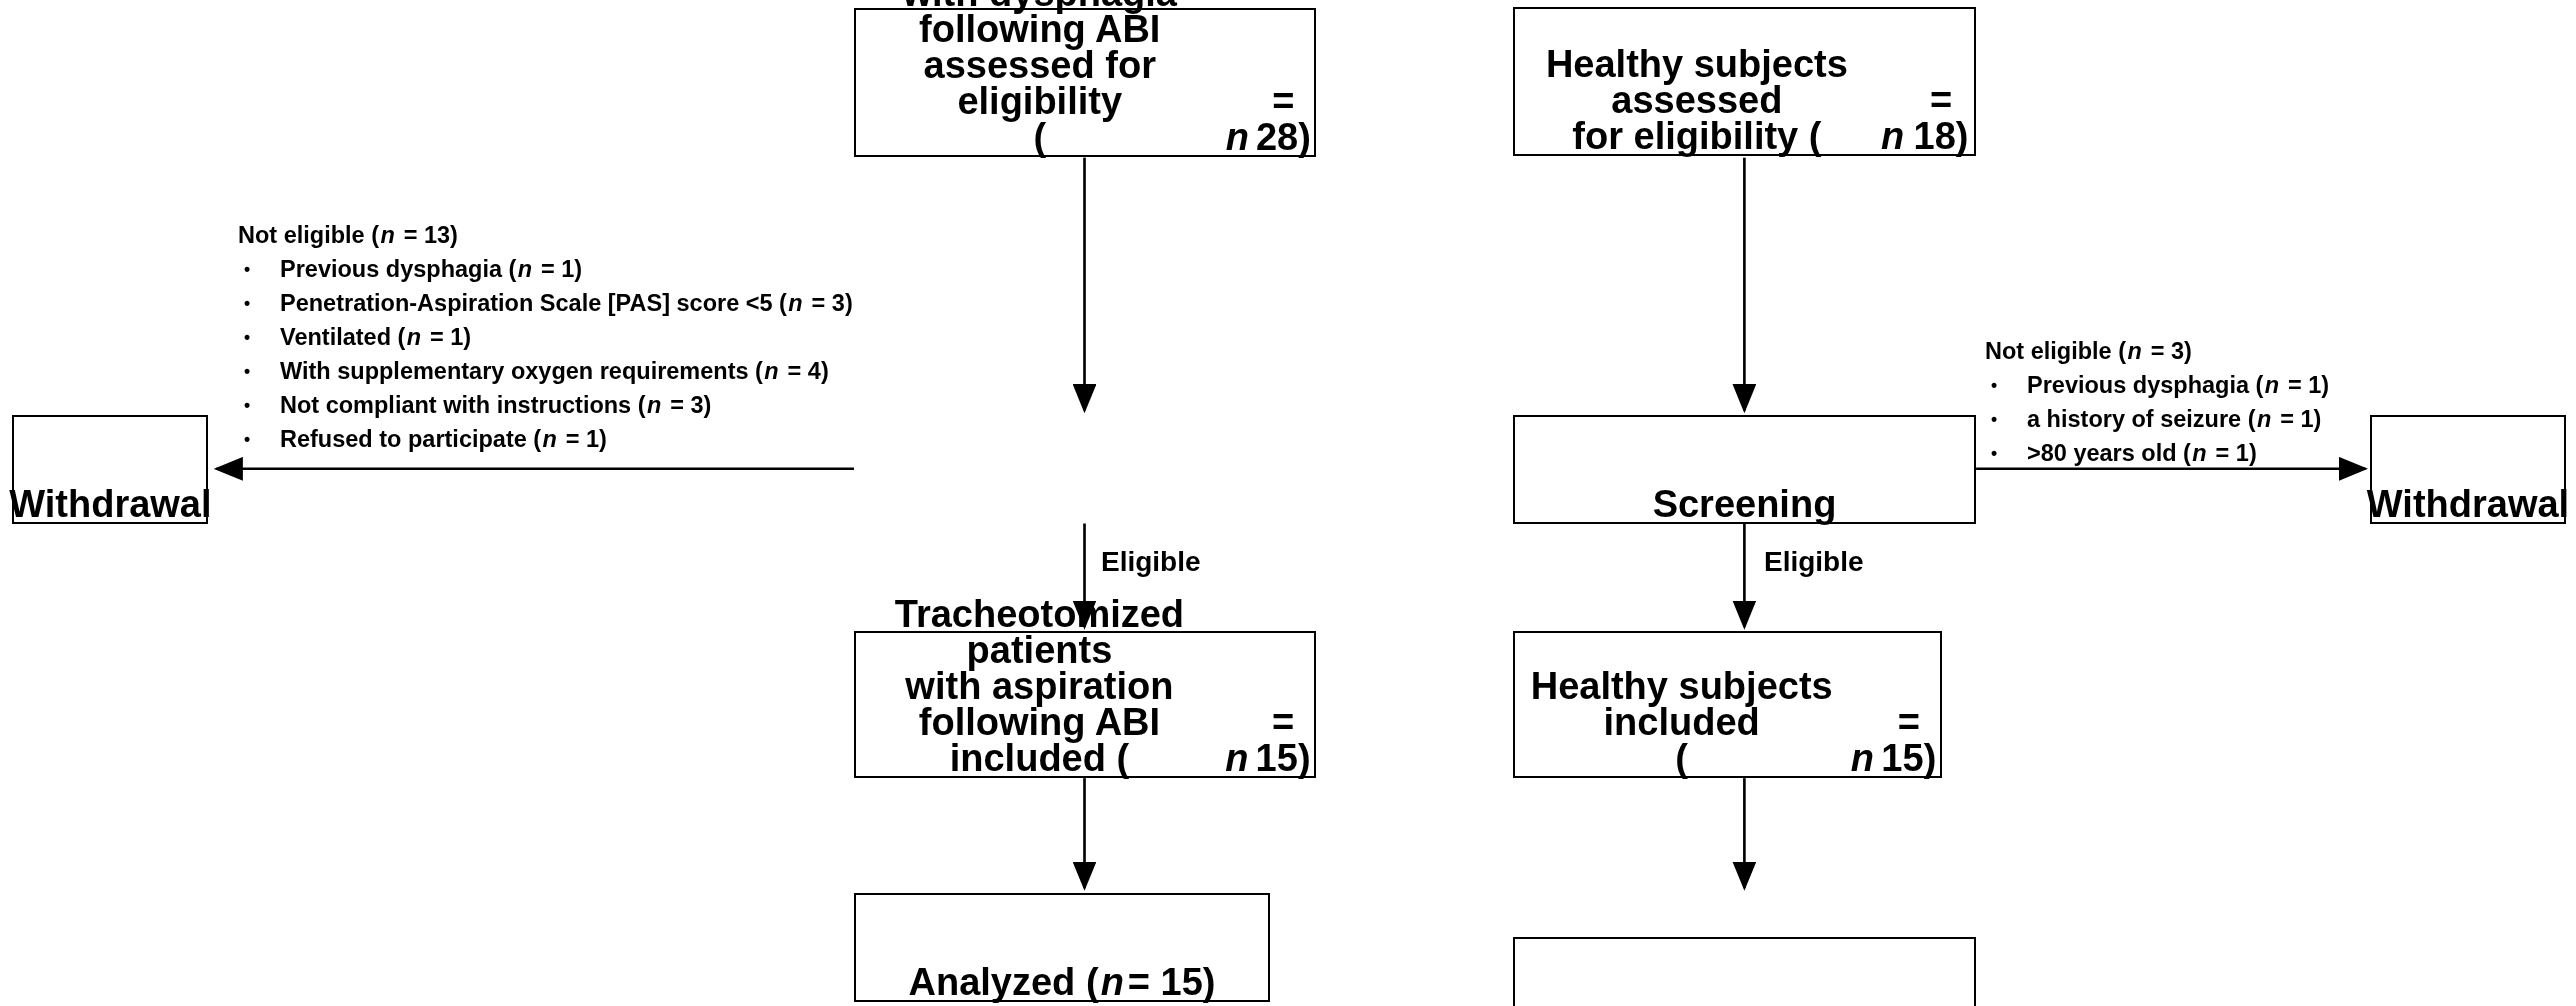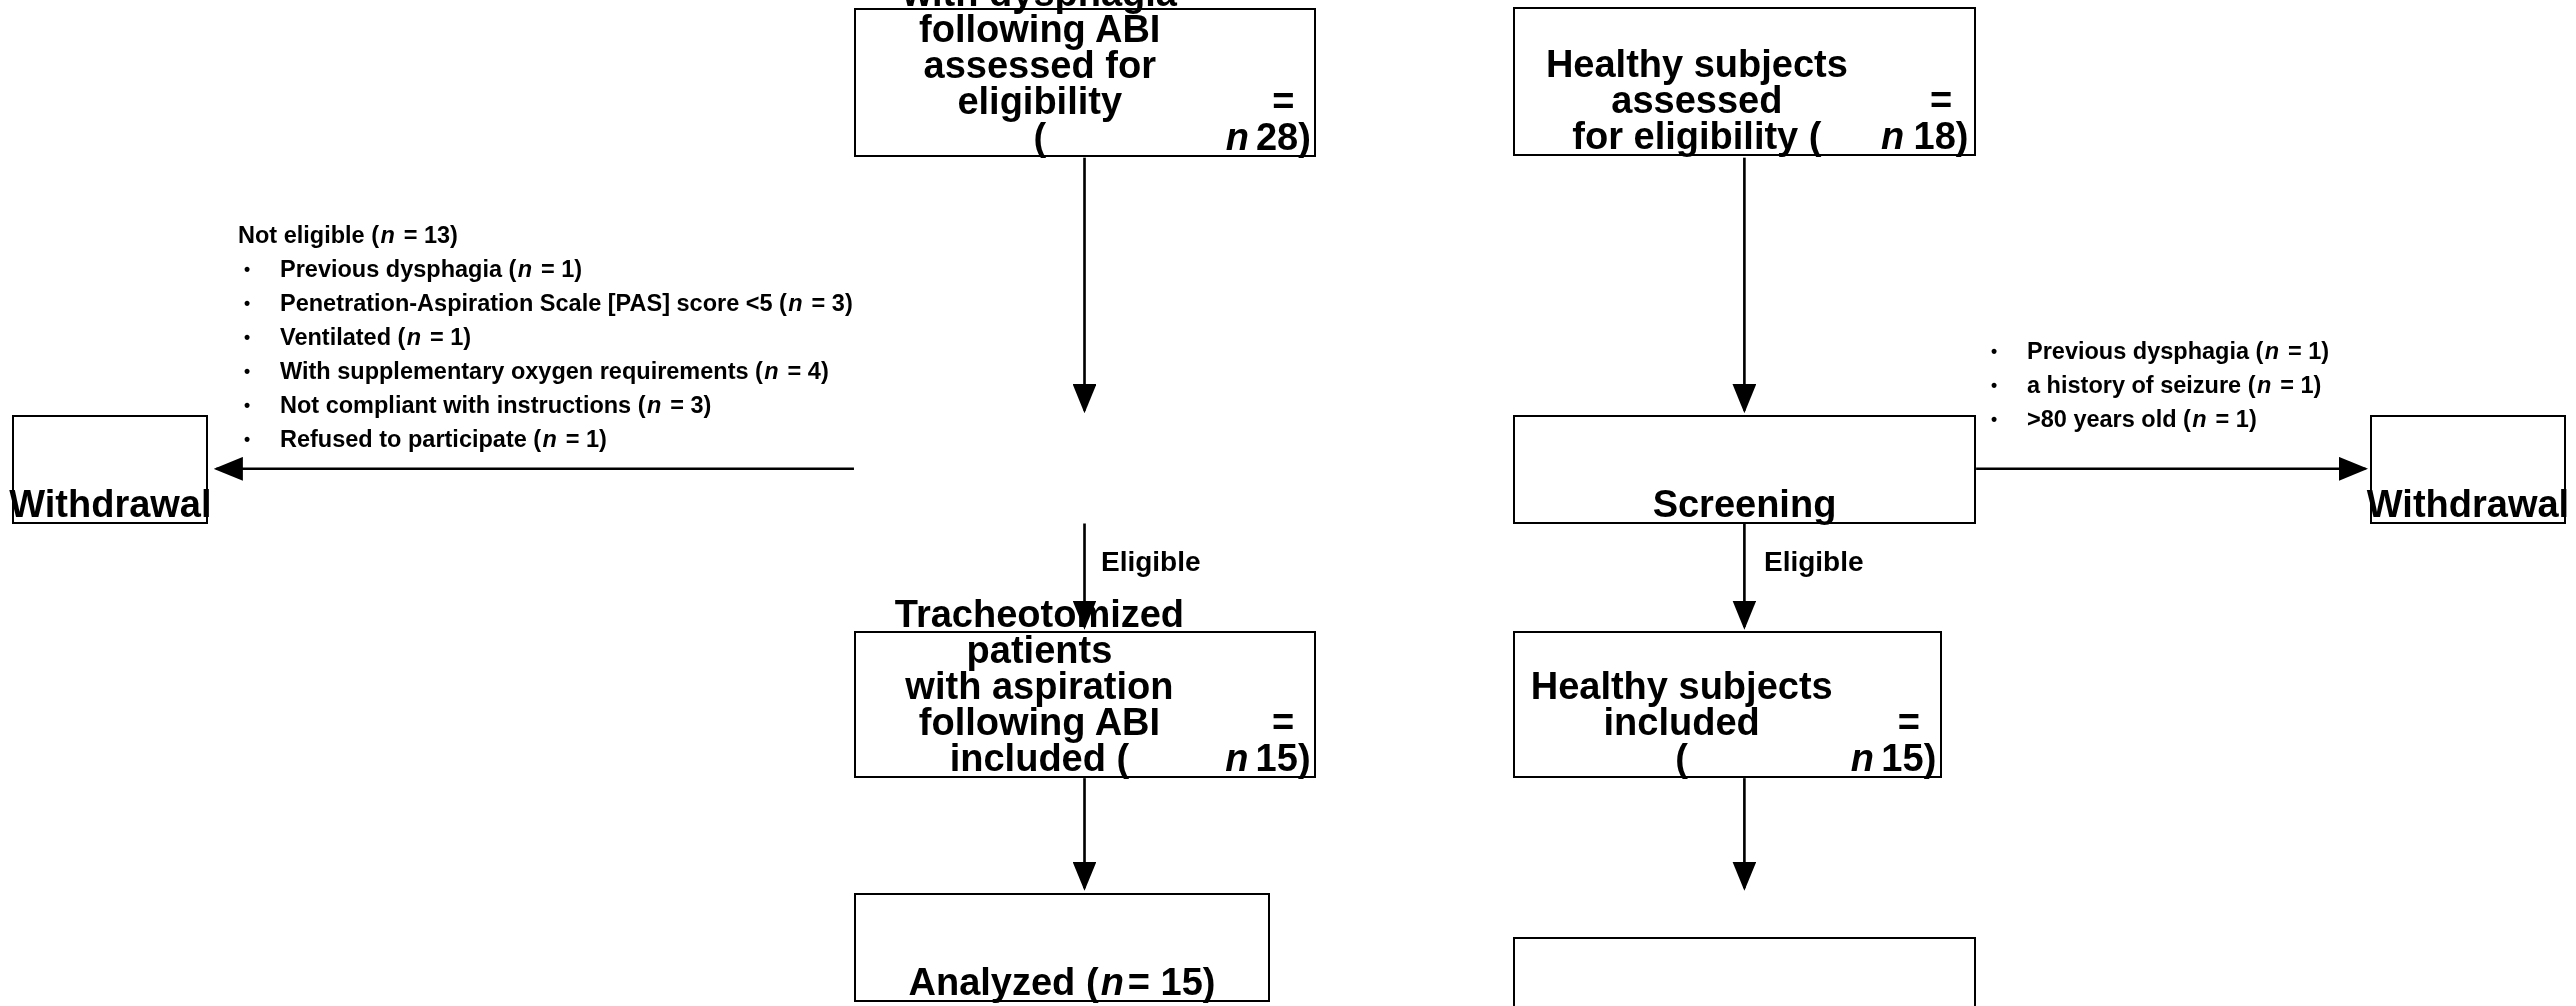--- a/index.html
+++ b/index.html
@@ -63,20 +63,21 @@
         <div class="li"><span class="dot">•</span><span class="li-text">Previous dysphagia (<i>n</i> = 1)</span></div>
         <div class="li"><span class="dot">•</span><span class="li-text">Penetration-Aspiration Scale [PAS] score &lt;5 (<i>n</i> = 3)</span></div>
         <div class="li"><span class="dot">•</span><span class="li-text">Ventilated (<i>n</i> = 1)</span></div>
         <div class="li"><span class="dot">•</span><span class="li-text">With supplementary oxygen requirements (<i>n</i> = 4)</span></div>
         <div class="li"><span class="dot">•</span><span class="li-text">Not compliant with instructions (<i>n</i> = 3)</span></div>
         <div class="li"><span class="dot">•</span><span class="li-text">Refused to participate (<i>n</i> = 1)</span></div>
       </div>
   </div>
 
   <div class="list" style="left:1985px;top:334px;">
+    <div class="list-header">Not eligible (<i>n</i> = 3)</div>
     <div>
         <div class="li"><span class="dot">•</span><span class="li-text">Previous dysphagia (<i>n</i> = 1)</span></div>
         <div class="li"><span class="dot">•</span><span class="li-text">a history of seizure (<i>n</i> = 1)</span></div>
         <div class="li"><span class="dot">•</span><span class="li-text">&gt;80 years old (<i>n</i> = 1)</span></div>
       </div>
   </div>
 
   <div class="box" style="left:12.4px;top:415px;width:196px;height:109px;">Withdrawal</div>
   <div class="box" style="left:1513px;top:415px;width:463px;height:109px;">Screening</div>
   <div class="box" style="left:2370px;top:415px;width:196px;height:109px;">Withdrawal</div>

